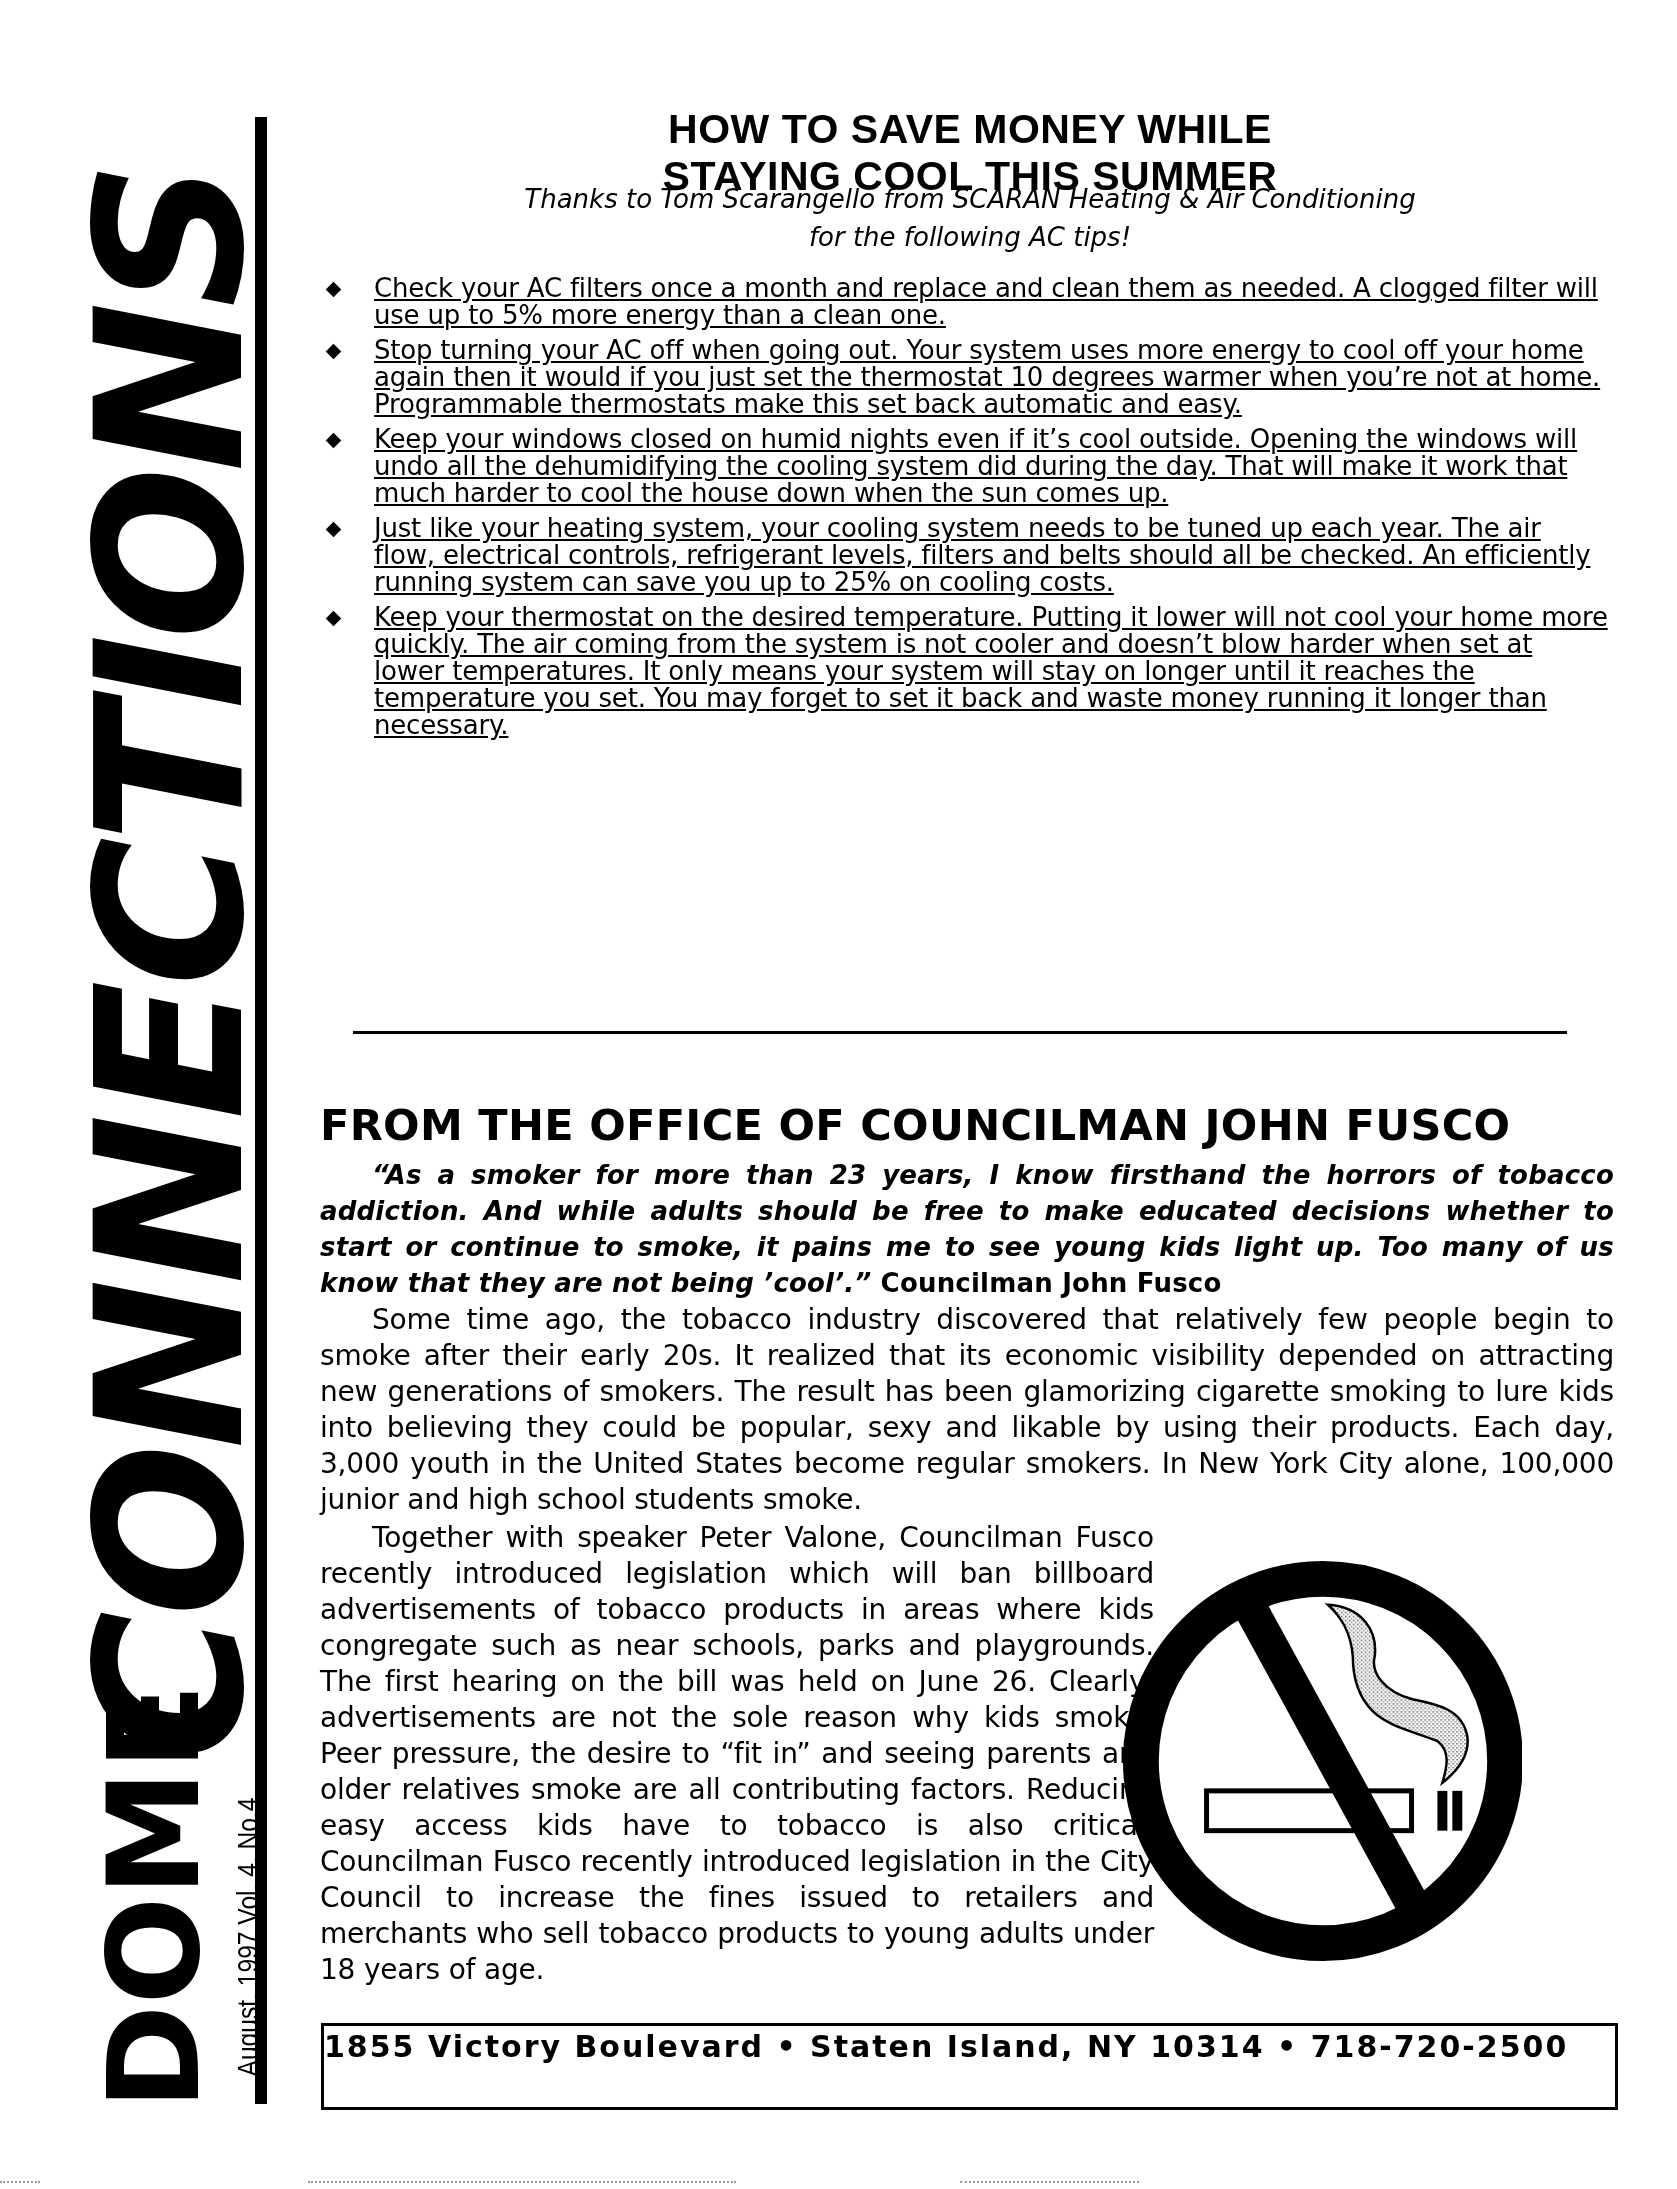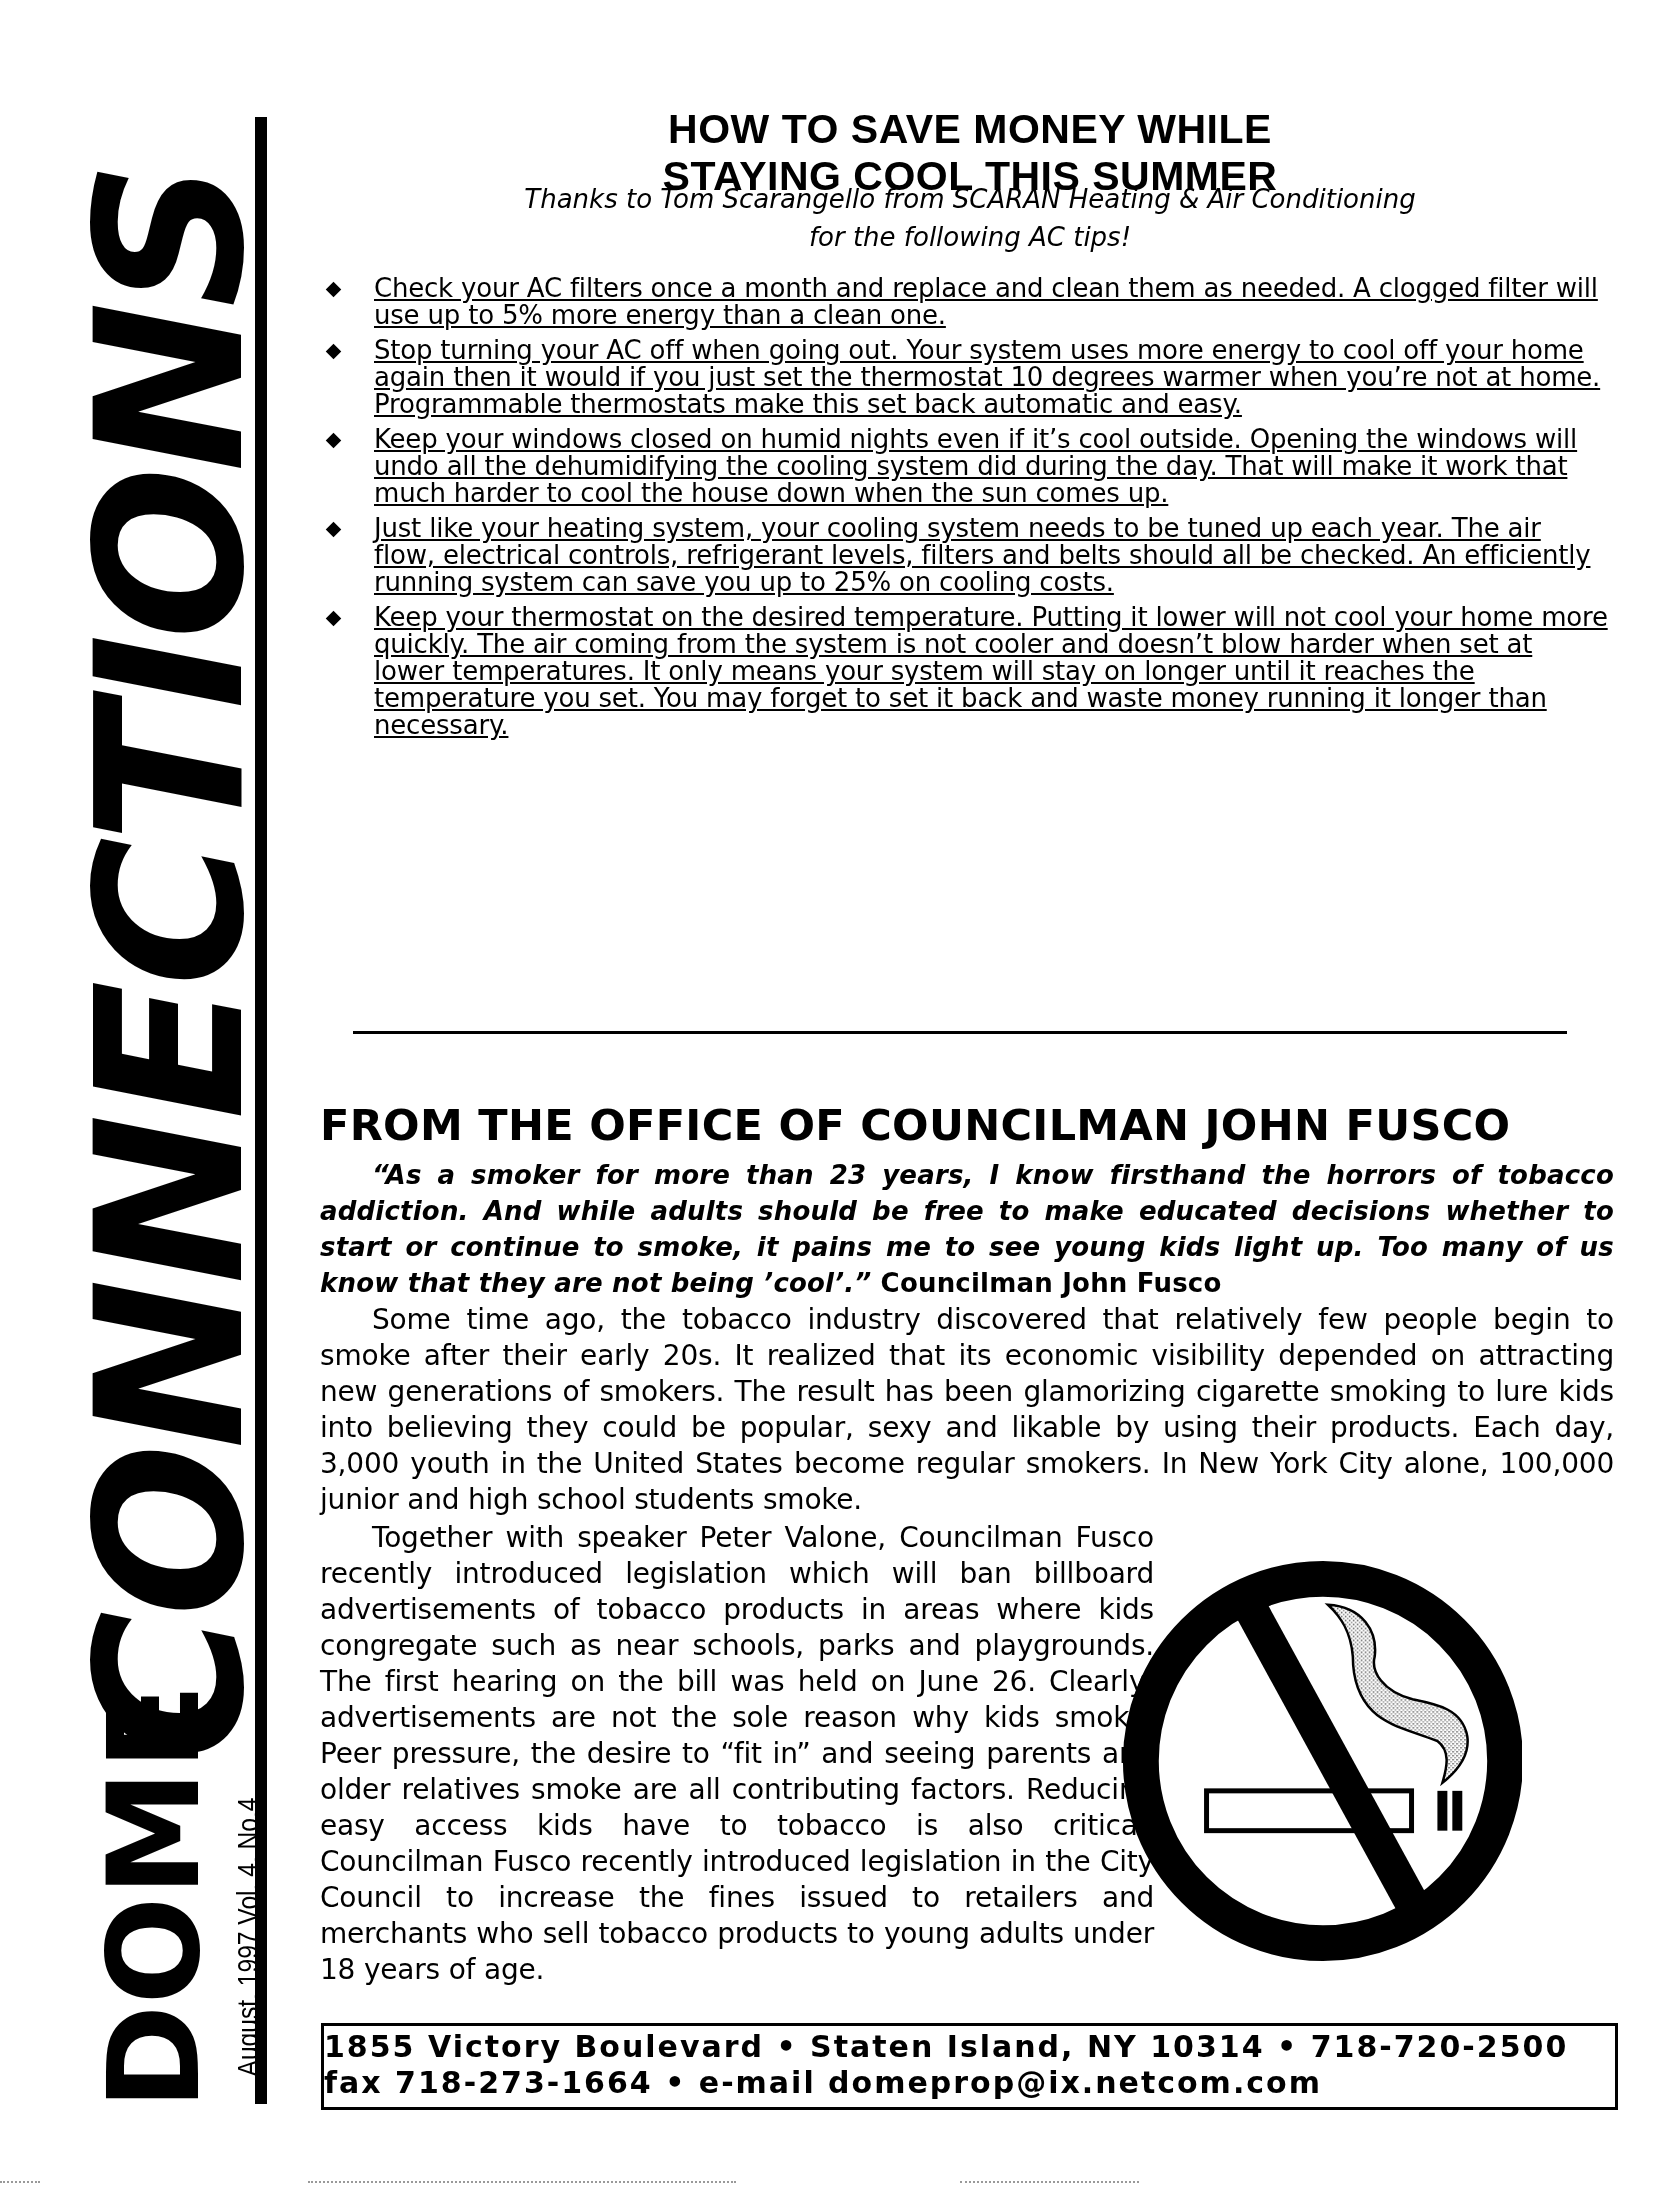--- a/index.html
+++ b/index.html
@@ -94,19 +94,18 @@
     <rect x="93" y="240" width="206" height="40" fill="#fff" stroke="#000" stroke-width="5"></rect>
     <rect x="325" y="240" width="10" height="40" fill="#000"></rect>
     <rect x="340" y="240" width="10" height="40" fill="#000"></rect>
   </g>
   <circle cx="210" cy="210" r="183" fill="none" stroke="#000" stroke-width="36"></circle>
   <line x1="138" y1="58" x2="312" y2="376" stroke="#000" stroke-width="34"></line>
 </svg>
 
 <div class="abs footer">
   <div>1855 Victory Boulevard • Staten Island, NY 10314 • 718-720-2500</div>
-  <div>fax 718-273-1664 • e-mail domeprop@ix.netcom.com</div>
 </div>
 
 <div class="abs dots" style="left:0px; top:2181px; width:40px;"></div>
 <div class="abs dots" style="left:308px; top:2181px; width:428px;"></div>
 <div class="abs dots" style="left:960px; top:2181px; width:179px;"></div>
 
 
 </body></html>

